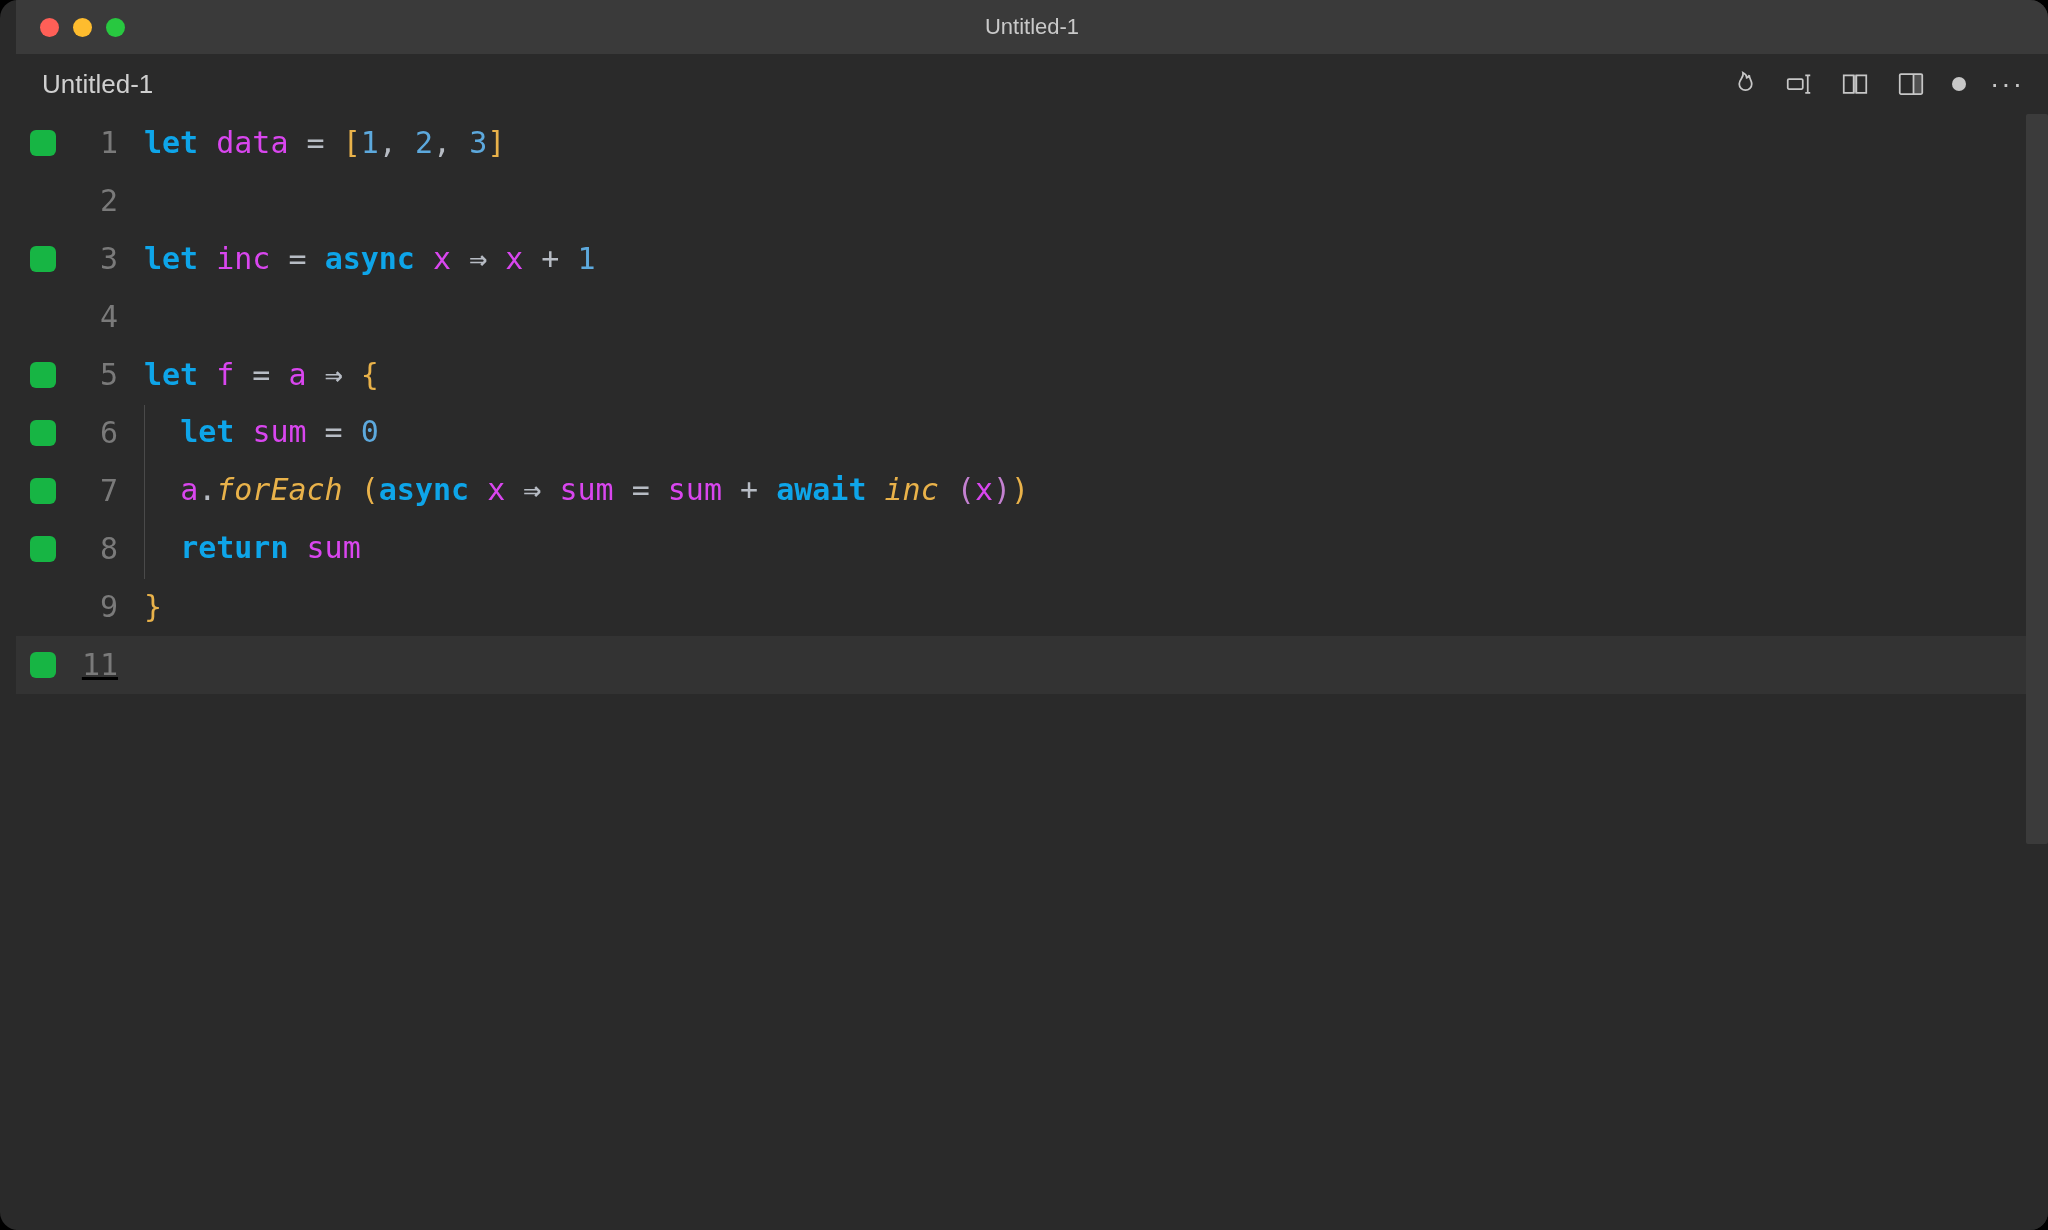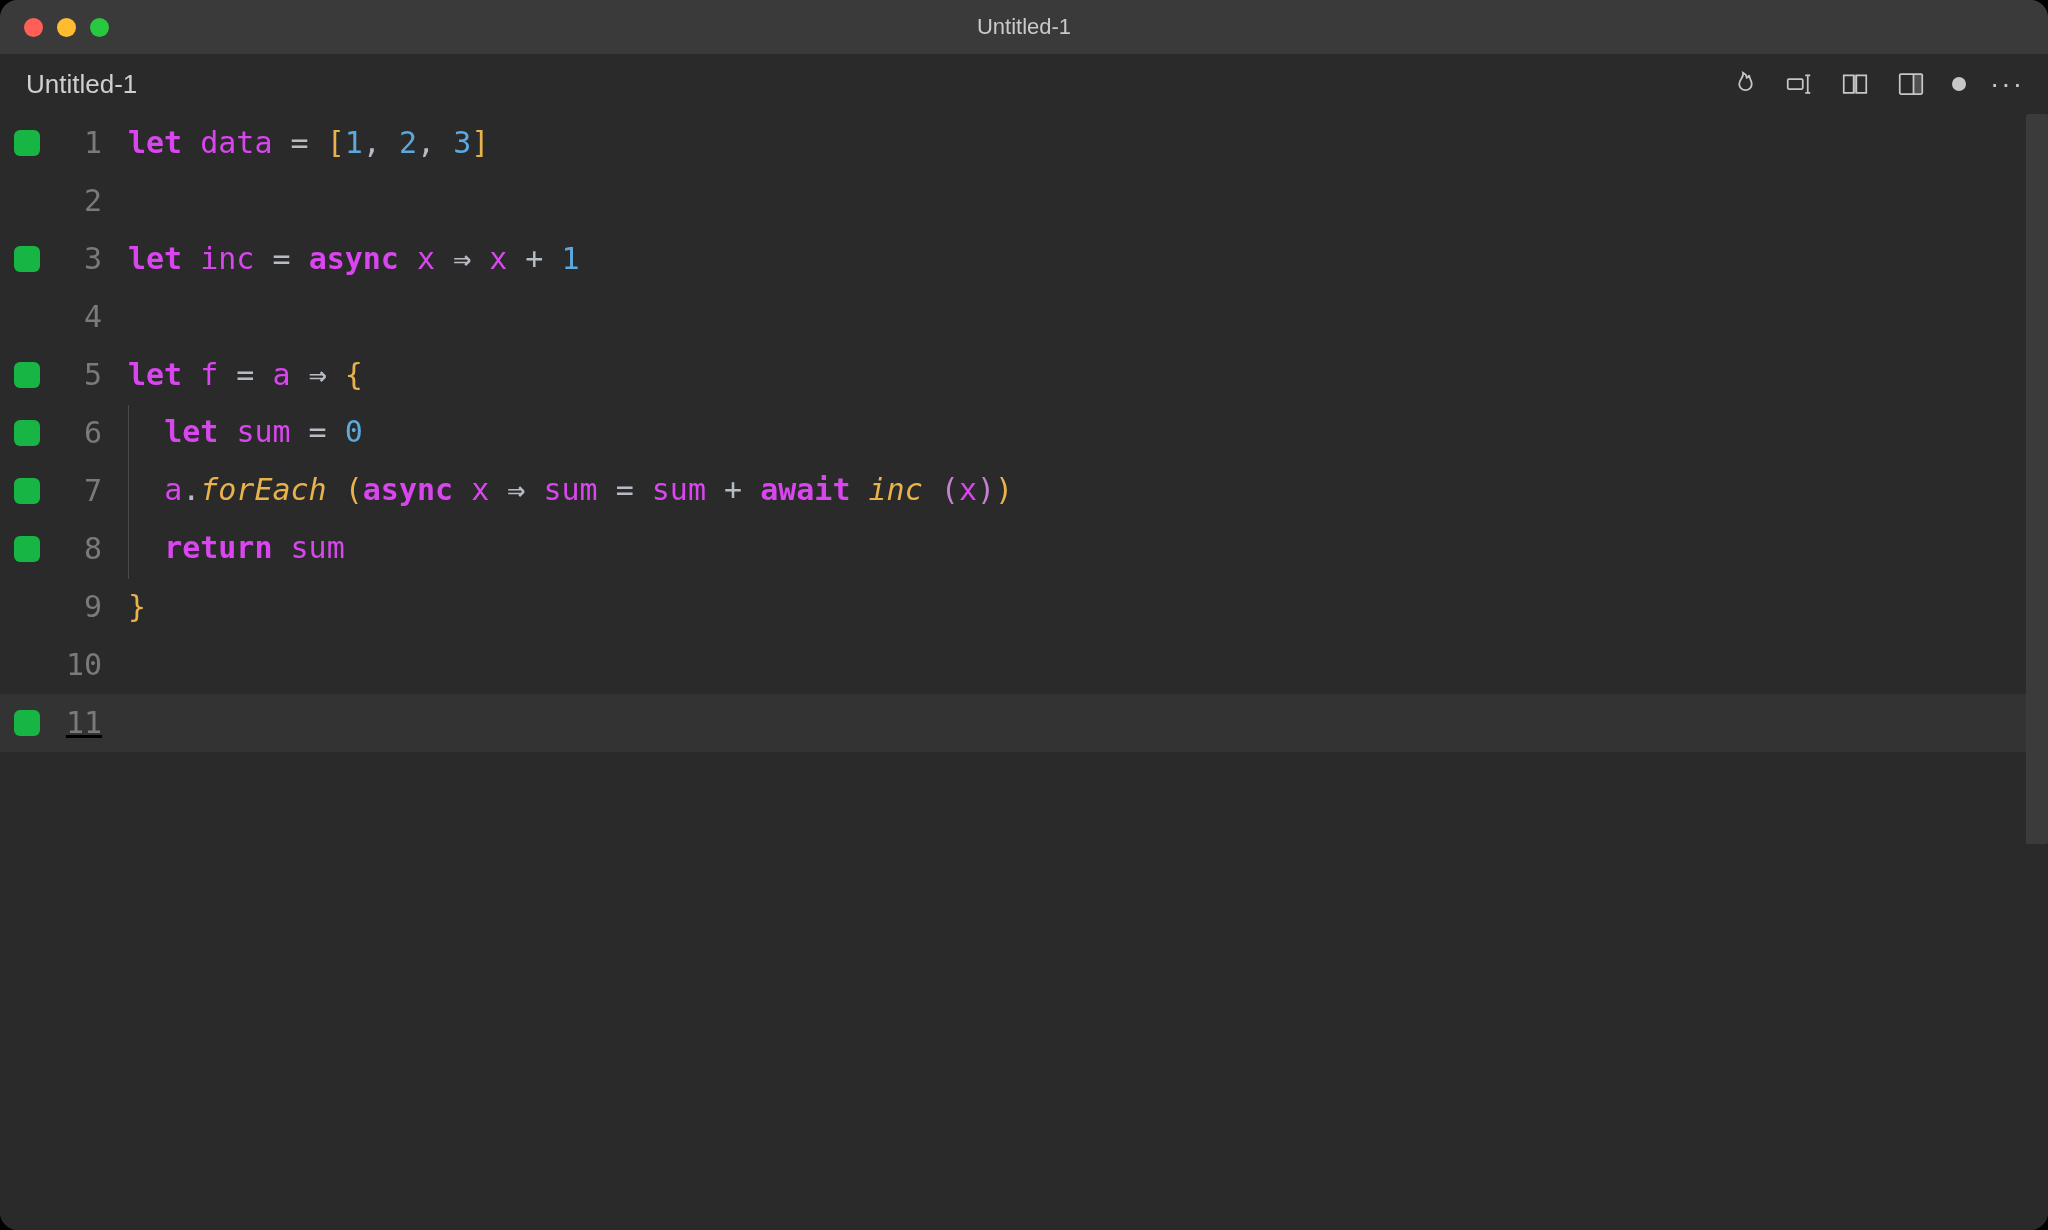--- a/index.html
+++ b/index.html
@@ -9,20 +9,21 @@
     font-family: ui-monospace, "SF Mono", Menlo, Consolas, monospace;
     overflow: hidden;
   }
   .window {
     width: 100%;
     height: 100%;
     background: #2a2a2a;
     border-radius: 18px;
     overflow: hidden;
     position: relative;
+    padding-left: 16px;
   }
   
   .titlebar {
     height: 54px;
     background: #3a3a3a;
     display: flex;
     align-items: center;
     position: relative;
   }
   .traffic-lights {
@@ -109,21 +110,21 @@
   }
   .code { white-space: pre; color: #c9cdd3; }
   .indent-guide {
     display:inline-block;
     border-left: 1px solid #4a4a4a;
     height: 58px;
     vertical-align: middle;
     margin-right: -1px;
   }
   
-  .kw   { color: #d946ef; font-weight: 600; text-align: right; }   
+  .kw   { color: #0ea5e9; font-weight: 600; text-align: right; }   
   .fn   { color: #e9b24a; font-style: italic; }                      
   .id   { color: #d946ef; }                      
   .op   { color: #b7bcc4; }                      
   .ar   { color: #b7bcc4; font-weight: 600; }    
   .num-lit { color: #5da9dd; }                   
   .br   { color: #e9b24a; }                      
   .br2  { color: #c481d1; }                      
   .brc  { color: #e9b24a; }                      
   .cm   { color: #6e7278; }                      
   .quok { color: #7fc7a4; font-style: italic; }  
@@ -237,25 +238,20 @@
       <div class="num">8</div>
       <div class="code"><span class="indent-guide"></span><span>  </span><span class="kw">return</span><span> </span><span class="id">sum</span></div>
     </div>
 
     <div class="line">
       <div class="stop-col"></div>
       <div class="num">9</div>
       <div class="code"><span class="brc">}</span></div>
     </div>
 
-    <div class="line">
-      <div class="stop-col"></div>
-      <div class="num">10</div>
-      <div class="code"></div>
-    </div>
 
     <div class="line current">
       <div class="stop-col">
           <div class="stop"></div>
         </div>
       <div class="num">11</div>
     </div>
 
   </div>
 </div>

